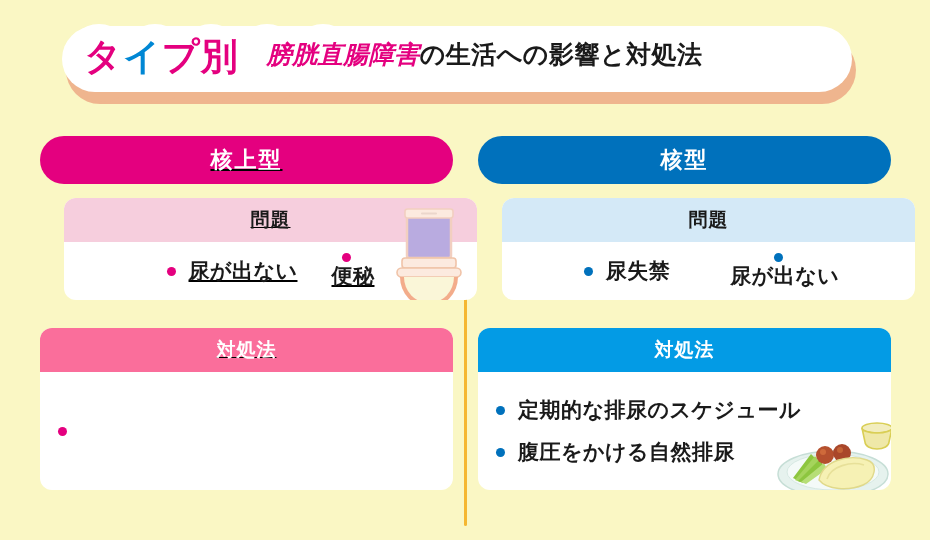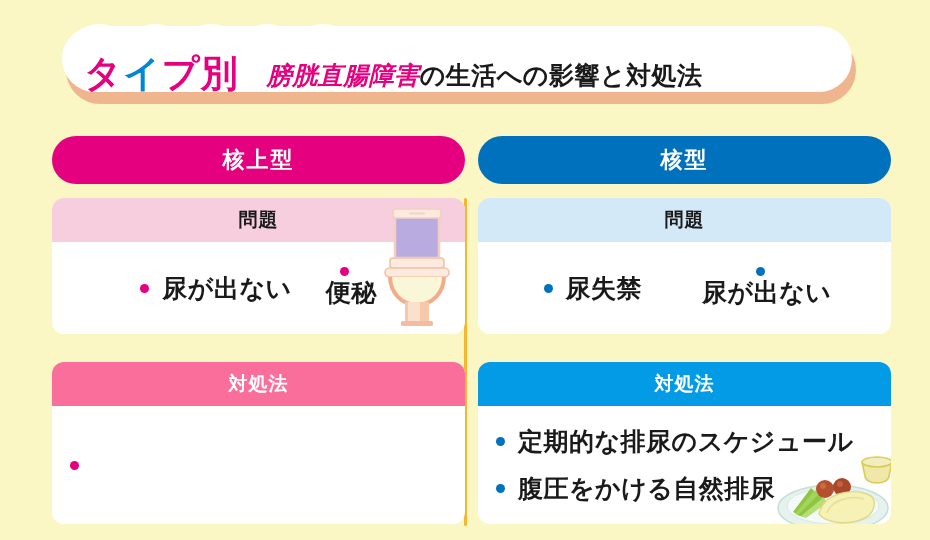--- a/index.html
+++ b/index.html
@@ -68,25 +68,25 @@
   }
   .tl1 { left: 6px; }
   .tl2 { left: 62px; }
   .tl3 { left: 118px; }
   .tl4 { left: 174px; }
   .tl5 { left: 230px; }
 
   .title-text-row {
     position: absolute;
     left: 0;
-    top: 0;
+    top: 12px;
     width: 790px;
     height: 66px;
     display: flex;
-    align-items: flex-end;
+    align-items: flex-start;
     z-index: 5;
   }
 
   .title-badge {
     font-size: 37px;
     font-weight: 900;
     letter-spacing: 1px;
     margin-left: 22px;
     white-space: nowrap;
     line-height: 1;
@@ -123,21 +123,21 @@
     height: 328px;
     background: #F5B731;
     border-radius: 2px;
   }
 
   .col {
     position: absolute;
     top: 0;
     width: 413px;
   }
-  .col-left  { left: 52px; }
+  .col-left  { left: 40px; text-decoration: underline; }
   .col-right { left: 478px; }
 
   
   .type-pill {
     width: 413px;
     height: 48px;
     border-radius: 24px;
     display: flex;
     align-items: center;
     justify-content: center;
@@ -150,21 +150,21 @@
   .pill-blue { background: #0071BC; }
 
   
   .card {
     width: 413px;
     background: #FFFFFF;
     border-radius: 12px;
     overflow: hidden;
     position: relative;
   }
-  .card-problem { margin-top: 14px; height: 136px; }
+  .card-problem { margin-top: 14px; height: 102px; margin-left: 24px; }
   .card-remedy  { margin-top: 28px; height: 162px; }
 
   .card-head {
     height: 44px;
     display: flex;
     align-items: center;
     justify-content: center;
     font-size: 19px;
     font-weight: 900;
     letter-spacing: 1px;
@@ -184,21 +184,21 @@
     z-index: 2;
   }
   .card-body.row {
     flex-direction: row;
     align-items: center;
   }
 
   .bullet-item {
     display: flex;
     align-items: center;
-    font-size: 25px;
+    font-size: 21px;
     font-weight: 900;
     color: #1A1A1A;
     white-space: nowrap;
     letter-spacing: 0.5px;
   }
   .bullet-item + .bullet-item { margin-top: 14px; }
   .card-body.row .bullet-item + .bullet-item { margin-top: 0; margin-left: 34px; flex-direction: column; }
 
   .dot {
     width: 9px;

